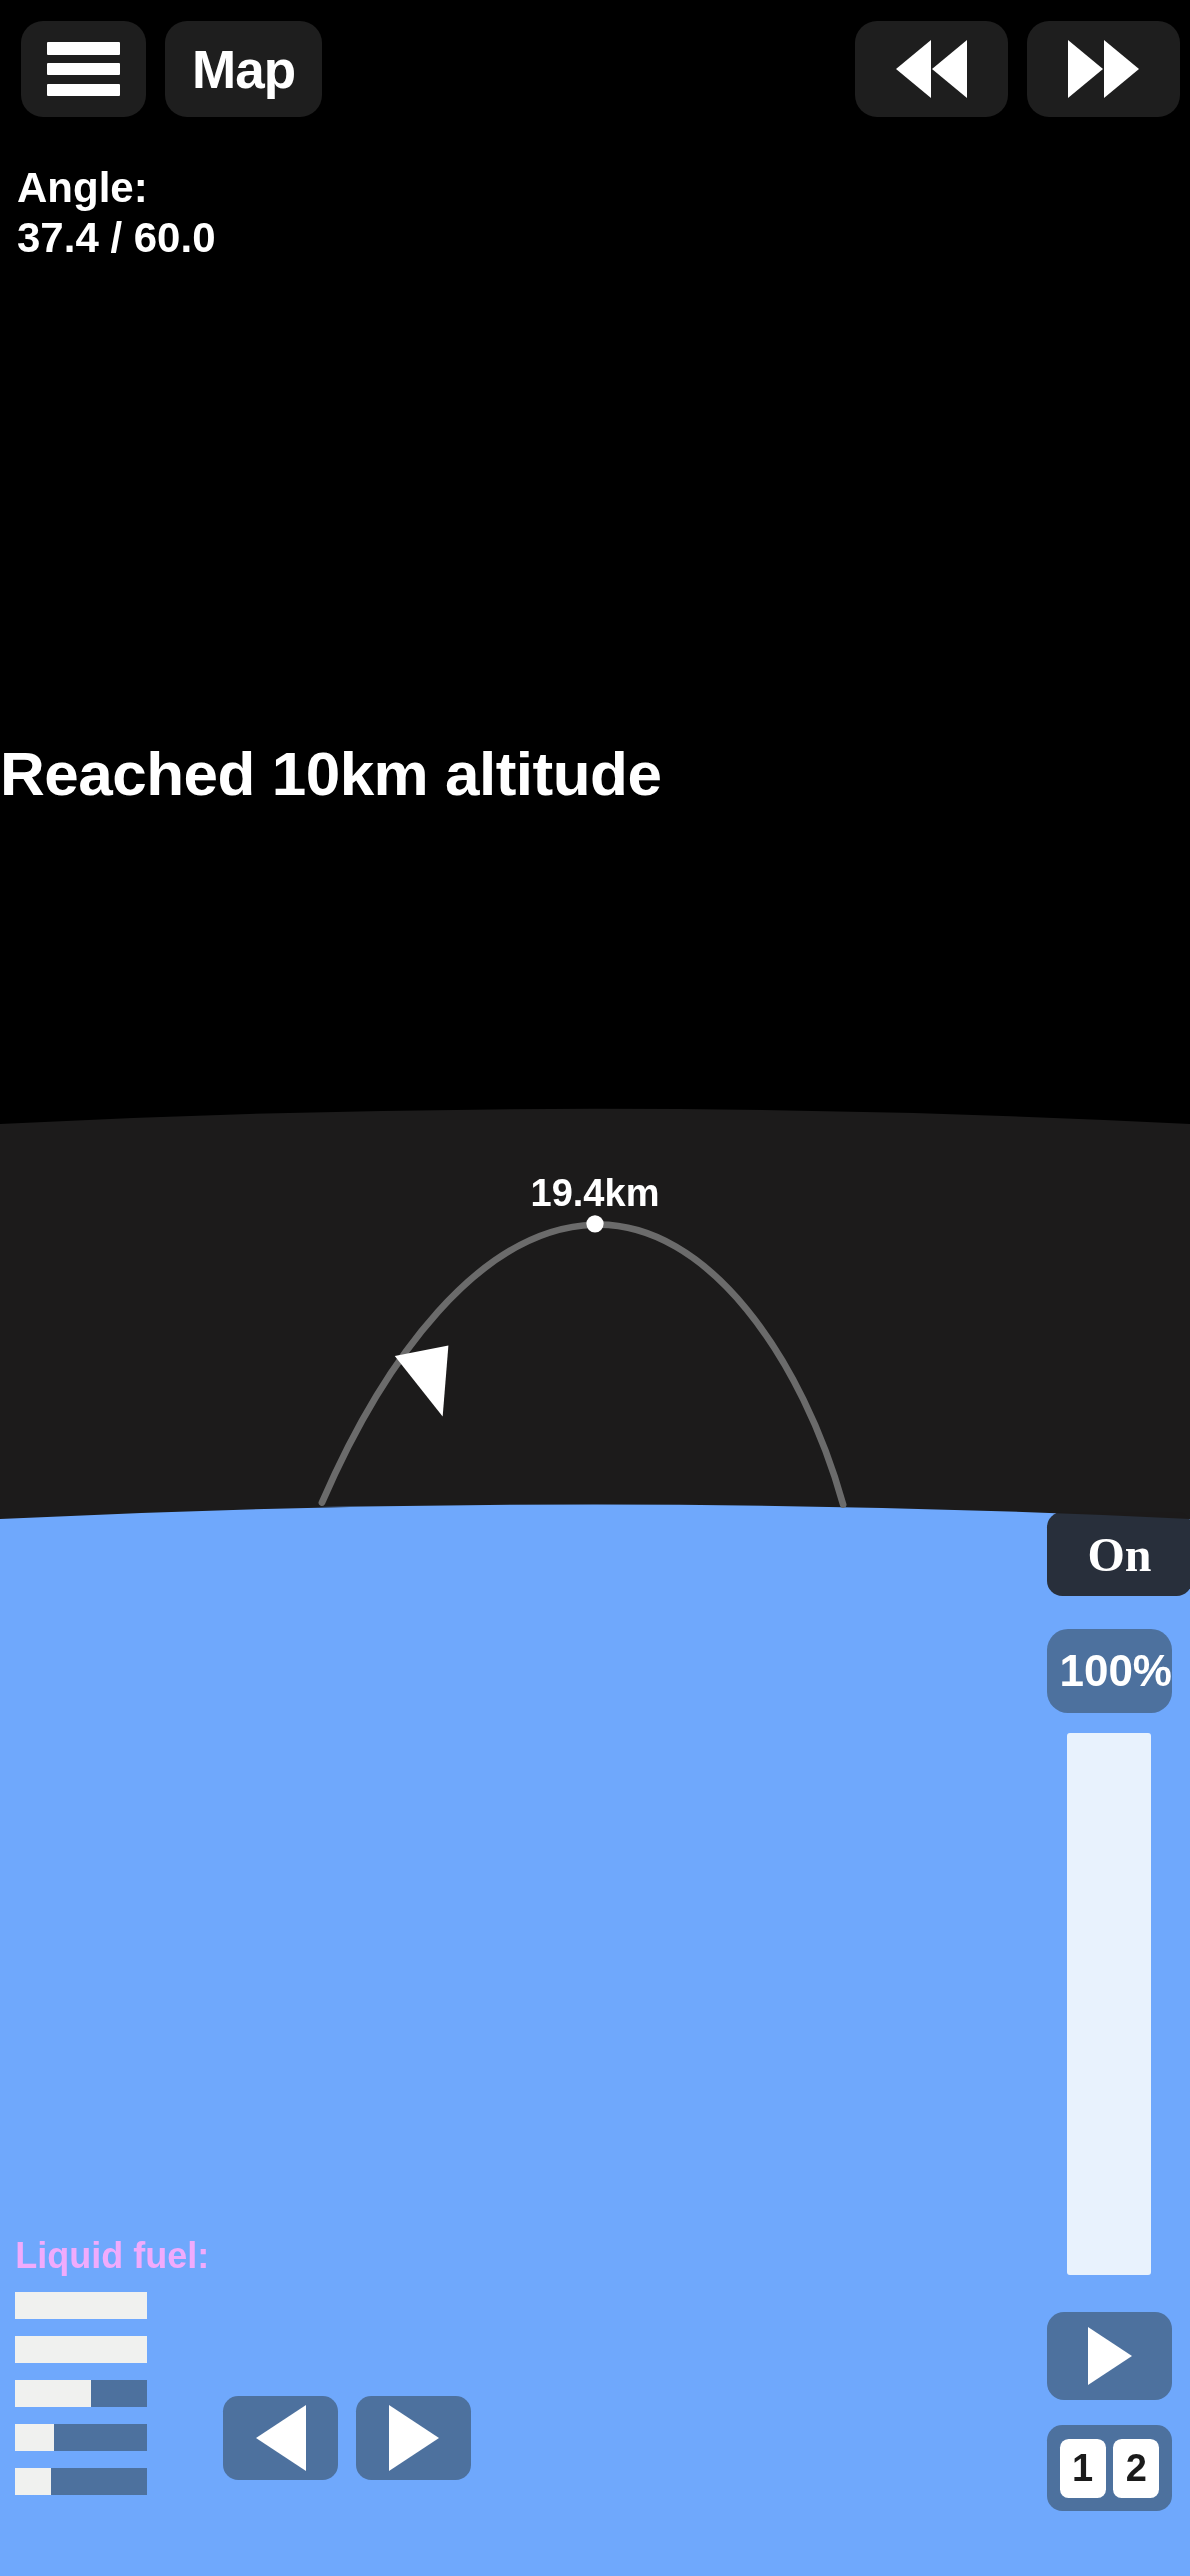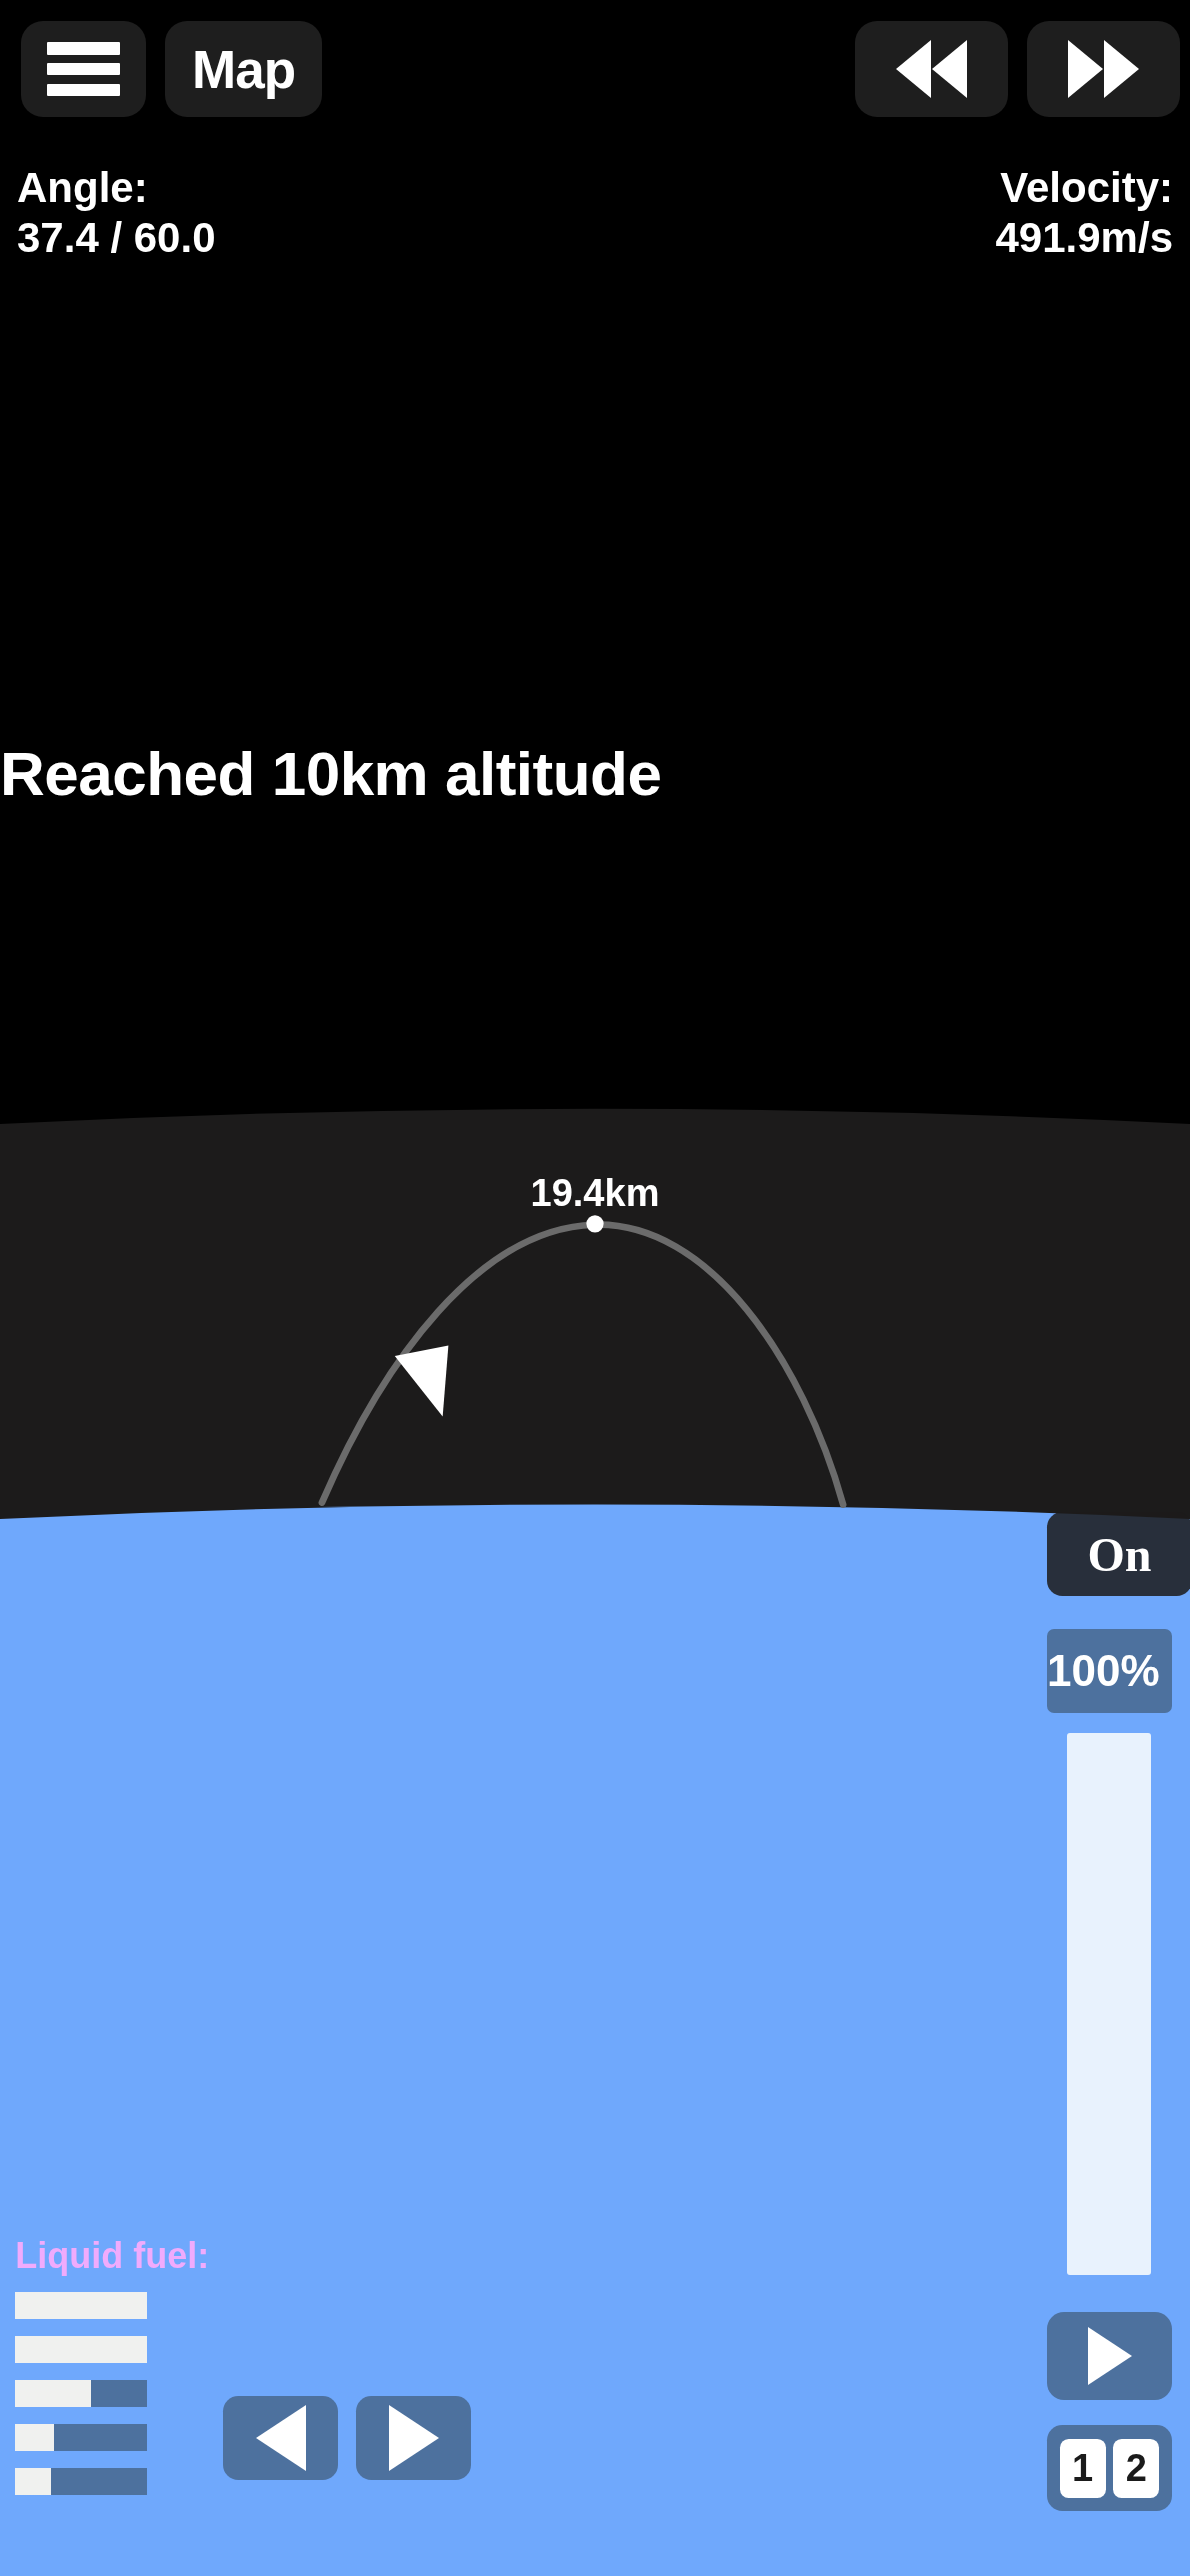--- a/index.html
+++ b/index.html
@@ -57,22 +57,22 @@
   
   #engine-toggle{
     position:absolute;left:1047px;top:1512px;width:145px;height:84px;
     background:rgba(28,27,27,0.86);border-radius:15.3px;
     display:flex;align-items:center;justify-content:center;font-family:Liberation Serif, serif;
   }
   #engine-toggle span{color:#fff;font-size:48px;font-weight:bold;}
 
   #throttle-readout{
     position:absolute;left:1047px;top:1629px;width:125px;height:84px;
-    background:#4d719e;border-radius:7px;
-    display:flex;align-items:center;justify-content:flex-start;
+    background:#4d719e;border-radius:21px;
+    display:flex;align-items:center;justify-content:flex-end;
   }
   #throttle-readout span{color:#fff;font-size:44px;font-weight:bold;}
 
   #throttle-slider{
     position:absolute;left:1067px;top:1733px;width:84px;height:542px;
     background:#6FA8FC;border-radius:2.9px;overflow:hidden;
     display:flex;flex-direction:column;justify-content:flex-end;
   }
   #throttle-fill{width:100%;background:#e8f2fd;}
 
@@ -161,24 +161,20 @@
     </span>
   </div>
 </div>
 
 <div class="telemetry" id="telemetry-left">
   <div>Angle:</div>
   <div>37.4 / 60.0</div>
 </div>
 
 <div class="telemetry" id="telemetry-right">
-  <div class="blk">
-    <div>Velocity:</div>
-    <div>491.9m/s</div>
-  </div>
 </div>
 
 <div id="status-message">Reached 10km altitude</div>
 
 <div id="engine-toggle">
   <span>On</span>
 </div>
 
 <div id="throttle-readout">
   <span>100%</span>

